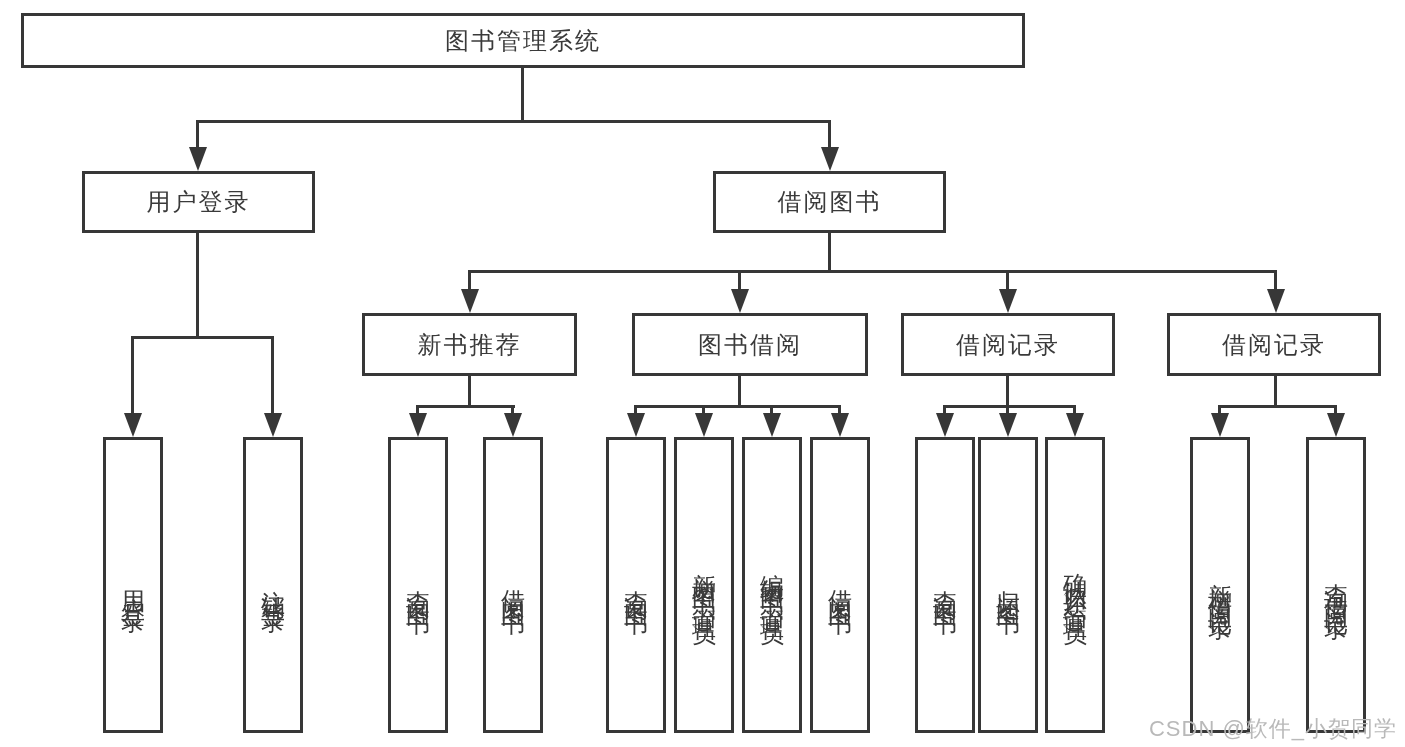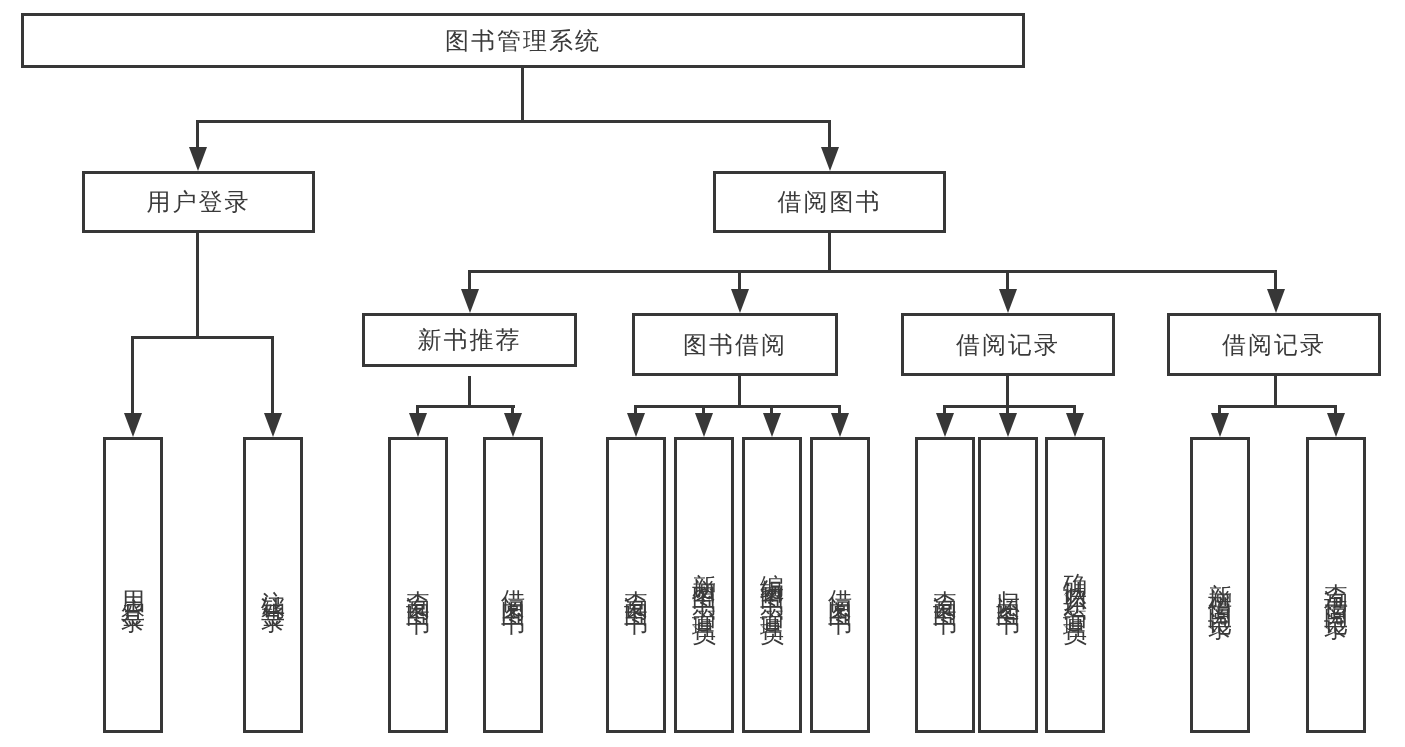--- a/index.html
+++ b/index.html
@@ -93,22 +93,22 @@
   <div class="hline" style="left:469px;top:270px;width:808px"></div>
   <div class="vline" style="left:468px;top:270px;height:21px"></div>
   <div class="arrow" style="left:461px;top:289px"></div>
   <div class="vline" style="left:738px;top:270px;height:21px"></div>
   <div class="arrow" style="left:731px;top:289px"></div>
   <div class="vline" style="left:1006px;top:270px;height:21px"></div>
   <div class="arrow" style="left:999px;top:289px"></div>
   <div class="vline" style="left:1274px;top:270px;height:21px"></div>
   <div class="arrow" style="left:1267px;top:289px"></div>
 
-  <div class="box" style="left:362px;top:313px;width:215px;height:54px">新书推荐</div>
-  <div class="box" style="left:632px;top:313px;width:206px;height:63px">图书借阅</div>
+  <div class="box" style="left:362px;top:313px;width:215px;height:63px">新书推荐</div>
+  <div class="box" style="left:632px;top:313px;width:236px;height:63px">图书借阅</div>
   <div class="box" style="left:901px;top:313px;width:214px;height:63px">借阅记录</div>
   <div class="box" style="left:1167px;top:313px;width:214px;height:63px">借阅记录</div>
 
   <div class="vline" style="left:468px;top:376px;height:29px"></div>
   <div class="hline" style="left:417px;top:405px;width:98px"></div>
   <div class="vline" style="left:416px;top:405px;height:10px"></div>
   <div class="arrow" style="left:409px;top:413px"></div>
   <div class="vline" style="left:511px;top:405px;height:10px"></div>
   <div class="arrow" style="left:504px;top:413px"></div>
 
@@ -150,14 +150,15 @@
   <div class="vbox" style="left:742px;top:437px;width:60px;height:296px">编辑图书（管理员）</div>
   <div class="vbox" style="left:810px;top:437px;width:60px;height:296px">借阅图书</div>
 
   <div class="vbox" style="left:915px;top:437px;width:60px;height:296px">查询图书</div>
   <div class="vbox" style="left:978px;top:437px;width:60px;height:296px">归还图书</div>
   <div class="vbox" style="left:1045px;top:437px;width:60px;height:296px">确认归还（管理员）</div>
 
   <div class="vbox" style="left:1190px;top:437px;width:60px;height:296px">新增借阅记录</div>
   <div class="vbox" style="left:1306px;top:437px;width:60px;height:296px">查询借阅记录</div>
 
+  <div class="watermark">CSDN @软件_小贺同学</div>
 
 </div>
 
 </body></html>

